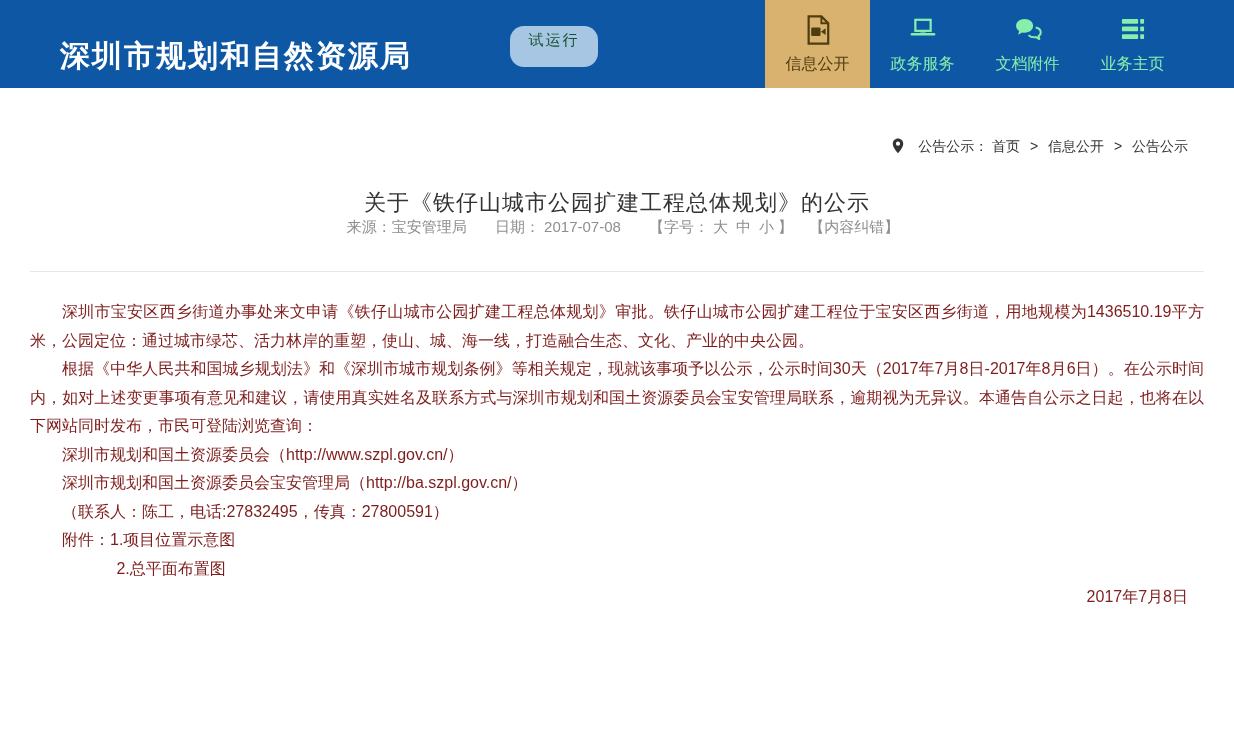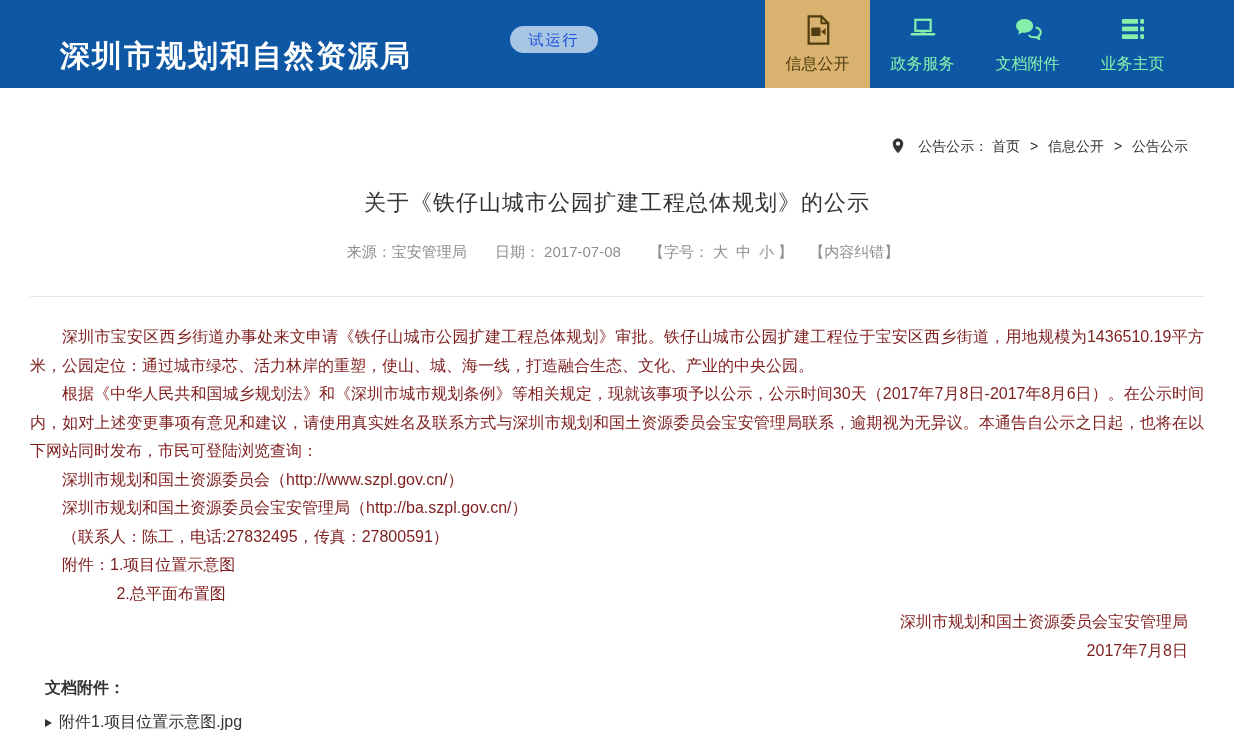--- a/index.html
+++ b/index.html
@@ -10,22 +10,22 @@
     color:#333; overflow:hidden;
   }
 
   
   .site-header { position:relative; height:88px; background:#0e57a5; }
   .site-title {
     position:absolute; left:48px; top:50%; transform:translateY(-50%);
     margin:12px; color:#fff; font-size:30px; font-weight:bold; letter-spacing:2px;
   }
   .trial-badge {
-    position:absolute; left:510px; top:26px; min-width:88px; height:27px;
-    background:#a6c6e4; color:#1d4ed8; border-radius:14px;
+    position:absolute; left:510px; top:26px; min-width:88px; height:41px;
+    background:#a6c6e4; color:#14532d; border-radius:14px;
     font-size:15px; line-height:27px; text-align:center; letter-spacing:2px;
     padding:0 14px;
   }
   .main-nav { position:absolute; left:765px; top:0; height:88px; display:flex; }
   .nav-tab {
     width:105px; height:88px; display:flex; flex-direction:column;
     align-items:center; justify-content:center; gap:7px;
     color:#86efac; cursor:pointer;
   }
   .nav-tab.active { background:#d8b26e; color:#4f3d10; }
@@ -42,21 +42,21 @@
   .breadcrumb a { color:#333; text-decoration:none; cursor:pointer; }
   .breadcrumb .sep { margin:0 6px; }
   .pin-icon { display:inline-block; vertical-align:-3px; margin-right:10px; }
 
   .article-title {
     margin:31px 0 0 0; text-align:center;
     font-size:22px; font-weight:400; color:#333; letter-spacing:1px;
   }
 
   .article-meta {
-    margin-top:25px; text-align:center;
+    text-align:center;
     font-size:15px; color:#8e8e8e;
   }
   .article-meta .seg { margin:0 12px; }
   .article-meta .sz { margin:0 4px; cursor:pointer; }
   .article-meta .clickable { cursor:pointer; }
 
   .content-divider {
     border:none; border-top:1px solid #e7e7e7;
     margin:34px 0 0 0;
   }
@@ -170,27 +170,18 @@
   <div class="article-body">
     <p>深圳市宝安区西乡街道办事处来文申请《铁仔山城市公园扩建工程总体规划》审批。铁仔山城市公园扩建工程位于宝安区西乡街道，用地规模为1436510.19平方米，公园定位：通过城市绿芯、活力林岸的重塑，使山、城、海一线，打造融合生态、文化、产业的中央公园。</p>
     <p>根据《中华人民共和国城乡规划法》和《深圳市城市规划条例》等相关规定，现就该事项予以公示，公示时间30天（2017年7月8日-2017年8月6日）。在公示时间内，如对上述变更事项有意见和建议，请使用真实姓名及联系方式与深圳市规划和国土资源委员会宝安管理局联系，逾期视为无异议。本通告自公示之日起，也将在以下网站同时发布，市民可登陆浏览查询：</p>
     <p>深圳市规划和国土资源委员会（http://www.szpl.gov.cn/）</p>
     <p>深圳市规划和国土资源委员会宝安管理局（http://ba.szpl.gov.cn/）</p>
     <p>（联系人：陈工，电话:27832495，传真：27800591）</p>
     <p>附件：1.项目位置示意图</p>
     <p class="deep-indent">2.总平面布置图</p>
 
     <div class="signature">
-      <div>深圳市规划和国土资源委员会宝安管理局</div>
       <div>2017年7月8日</div>
     </div>
   </div>
 
-  <section class="attachments">
-    <p class="attach-heading">文档附件：</p>
-    <a class="attach-item">
-      <span class="tri-icon"></span>
-      <span>附件1.项目位置示意图.jpg</span>
-    </a>
-
-  </section>
 
 </main>
 
 </body></html>

